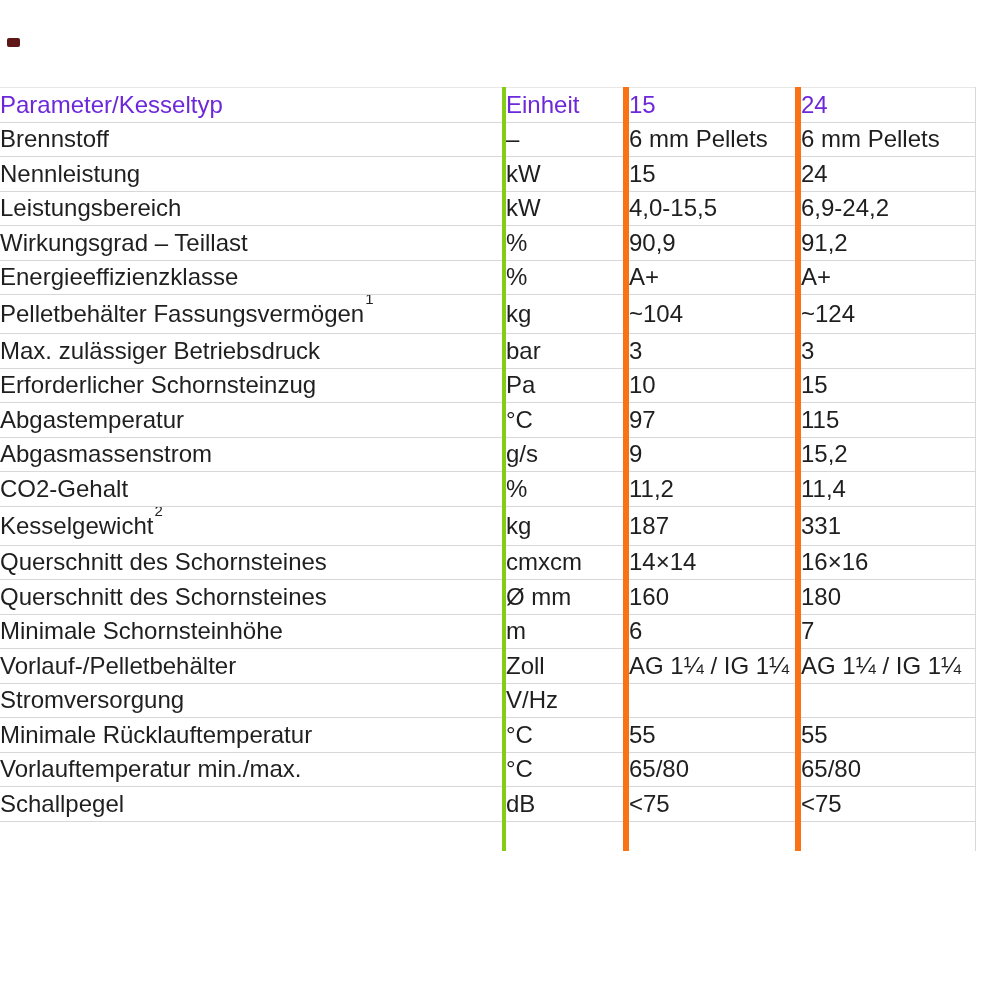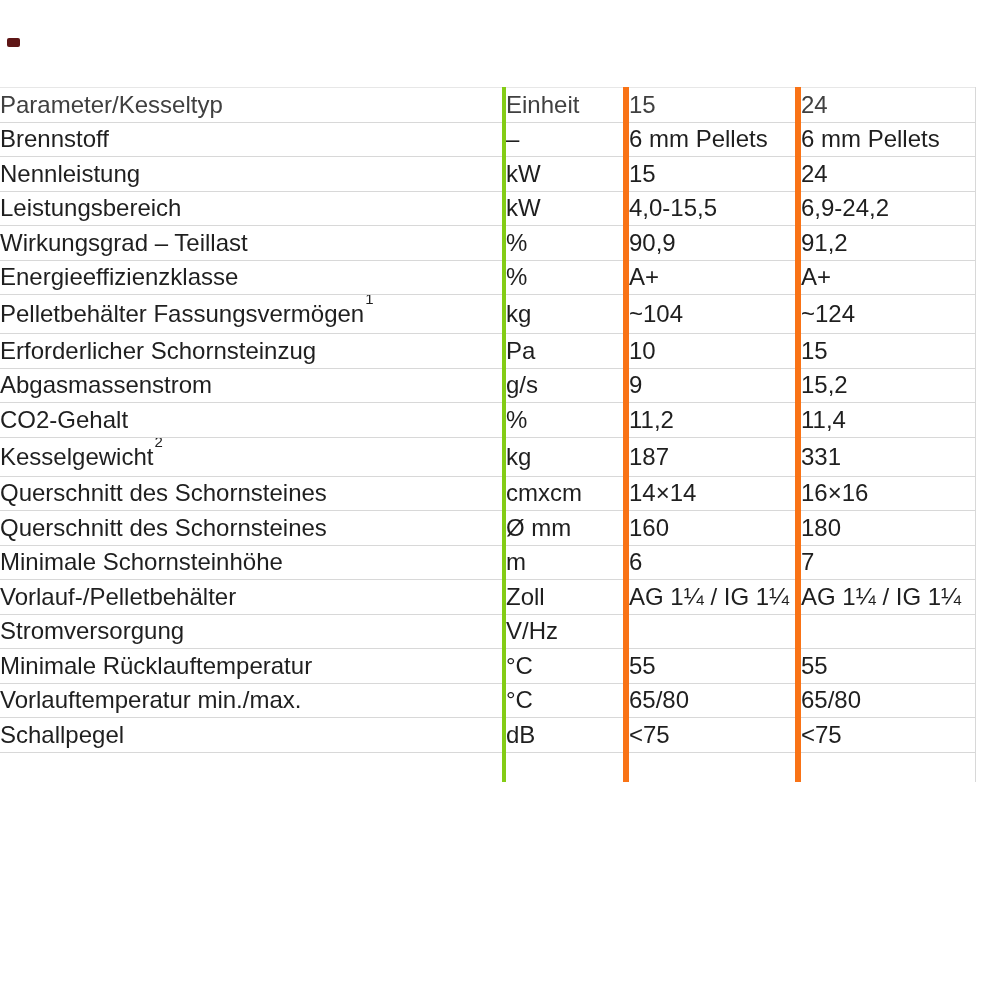--- a/index.html
+++ b/index.html
@@ -40,21 +40,21 @@
     padding: 0;
     white-space: nowrap;
     overflow: hidden;
     vertical-align: middle;
   }
   table.spec tr.empty-row td { border-bottom: none; }
   .c-param { text-align: left; padding-left: 10px; }
   .c-unit  { text-align: left; padding-left: 19px; border-left: 4px solid #84cc16; }
   .c-val   { text-align: left; border-left: 6px solid #f97316; }
   .c-val.last { border-right: 1px solid #d8d8d8; }
-  thead th { font-weight: bold; color: #404040; }
+  thead th { font-weight: bold; color: #6d28d9; }
   sup.fn {
     font-size: 15px;
     line-height: 0;
     position: relative;
     top: -9px;
     margin-left: 1px;
   }
 </style>
 </head>
 <body>
@@ -108,24 +108,36 @@
           <td class="c-val">A+</td>
           <td class="c-val last">A+</td>
         </tr>
         <tr class="tall">
           <td class="c-param">Pelletbehälter Fassungsvermögen<sup class="fn">1</sup></td>
           <td class="c-unit">kg</td>
           <td class="c-val">~104</td>
           <td class="c-val last">~124</td>
         </tr>
         <tr>
+          <td class="c-param">Max. zulässiger Betriebsdruck</td>
+          <td class="c-unit">bar</td>
+          <td class="c-val">3</td>
+          <td class="c-val last">3</td>
+        </tr>
+        <tr>
           <td class="c-param">Erforderlicher Schornsteinzug</td>
           <td class="c-unit">Pa</td>
           <td class="c-val">10</td>
           <td class="c-val last">15</td>
+        </tr>
+        <tr>
+          <td class="c-param">Abgastemperatur</td>
+          <td class="c-unit">°C</td>
+          <td class="c-val">97</td>
+          <td class="c-val last">115</td>
         </tr>
         <tr>
           <td class="c-param">Abgasmassenstrom</td>
           <td class="c-unit">g/s</td>
           <td class="c-val">9</td>
           <td class="c-val last">15,2</td>
         </tr>
         <tr>
           <td class="c-param">CO2-Gehalt</td>
           <td class="c-unit">%</td>

